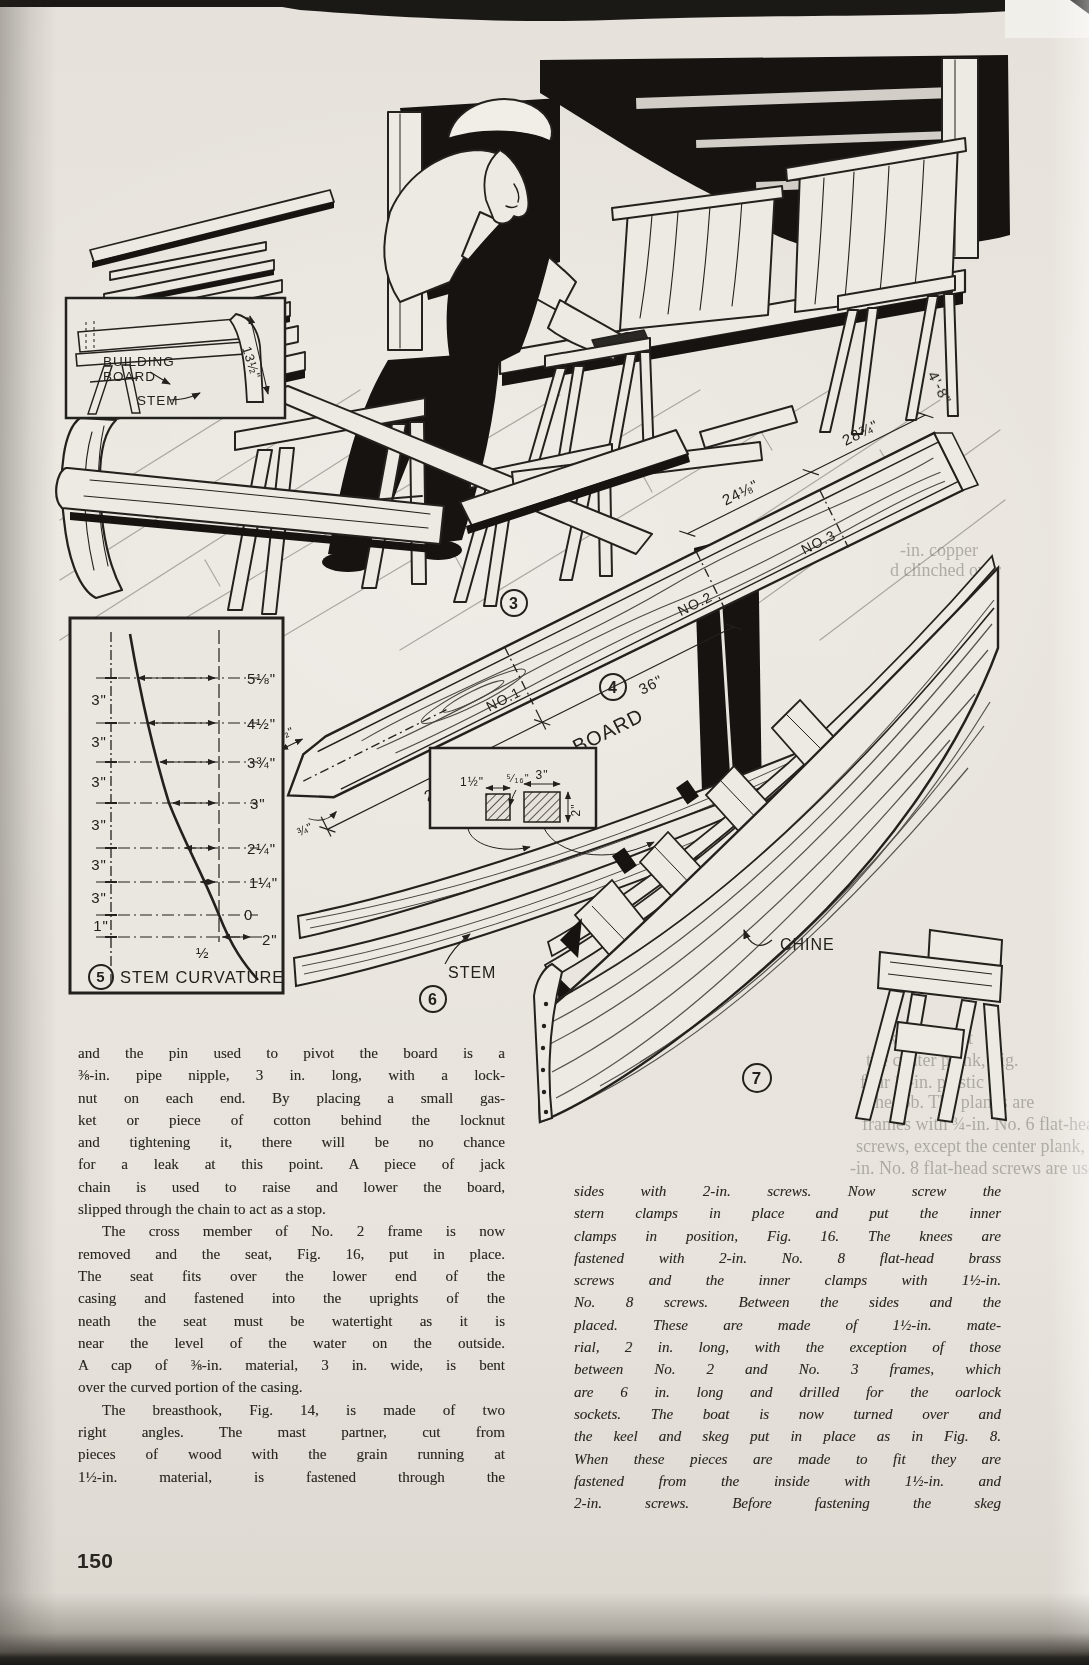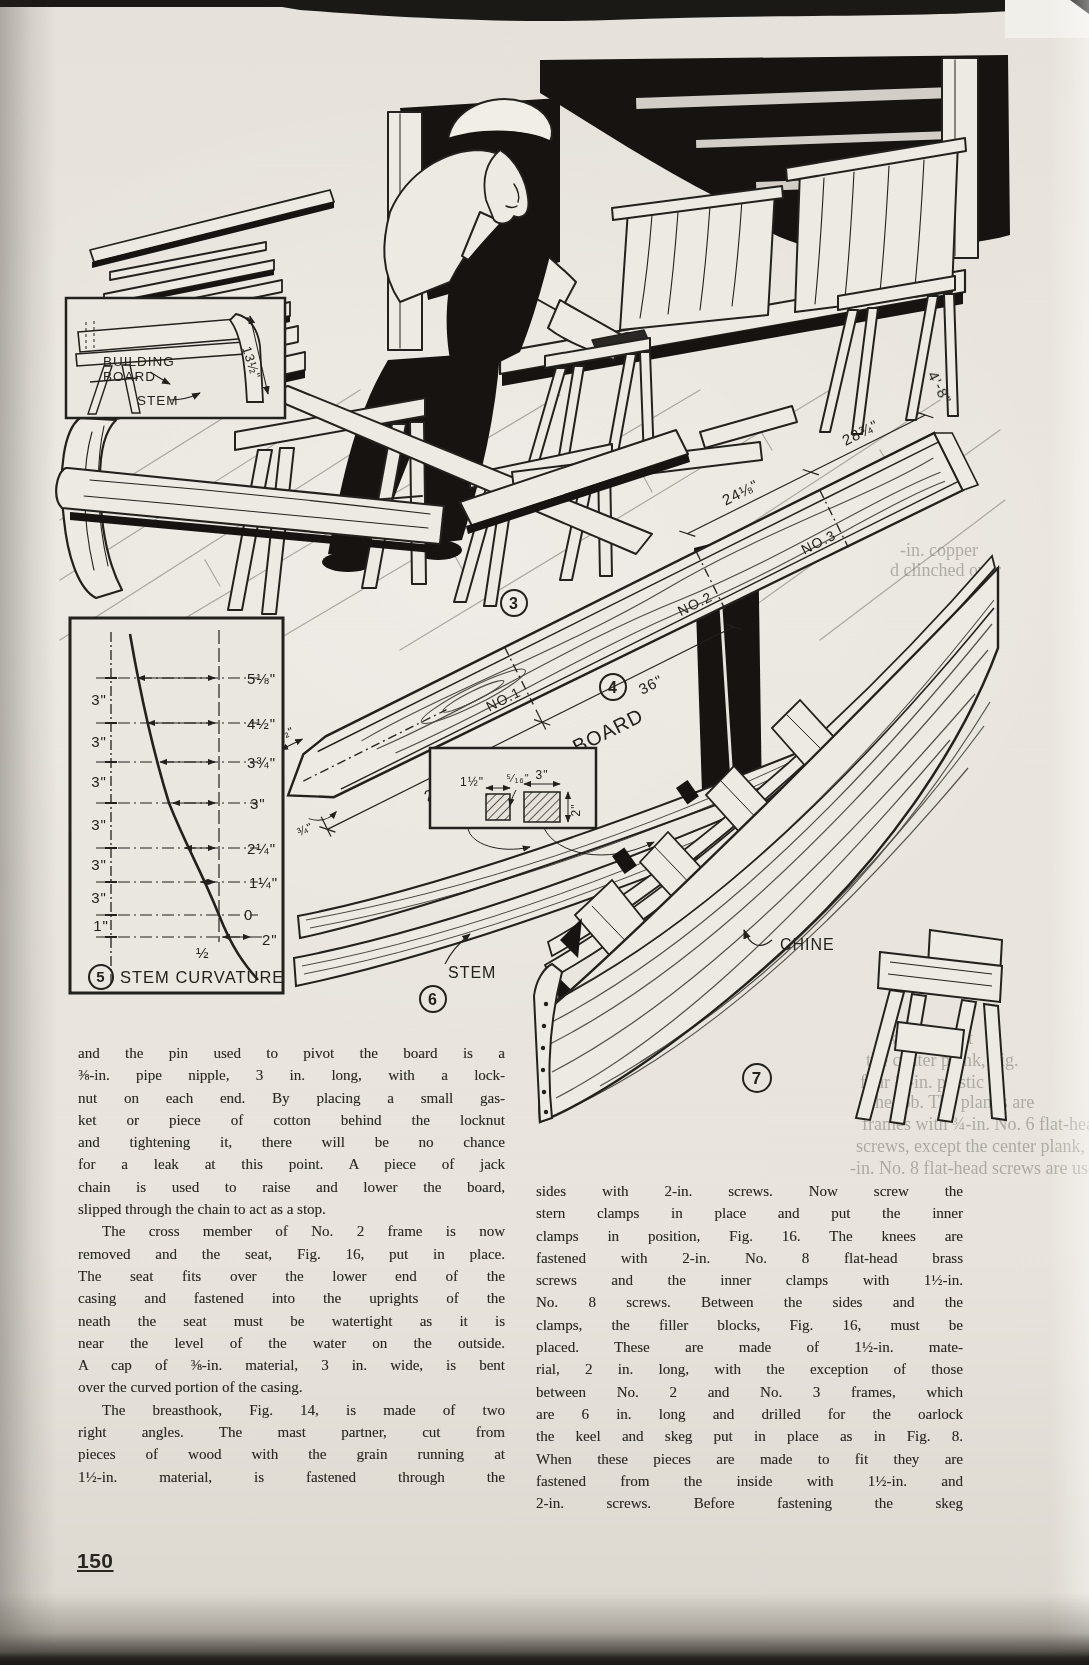--- a/index.html
+++ b/index.html
@@ -14,21 +14,21 @@
     background:linear-gradient(270deg, rgba(255,255,255,.45), rgba(255,255,255,0));}
   .edge-bottom{position:absolute;left:0;bottom:0;width:100%;height:72px;pointer-events:none;
     background:linear-gradient(180deg, rgba(60,55,48,0) 0%, rgba(90,85,76,.35) 55%, #55504a 82%, #262420 90%, #1b1916 100%);}
   .art{position:absolute;left:0;top:0;}
   .col{position:absolute;width:427px;color:#2a2723;font-size:15px;line-height:22.3px;
     text-shadow:.3px .3px 0 rgba(42,39,35,.30);}
   .jline{text-align:justify;text-align-last:justify;white-space:normal;}
   .jline.last{text-align-last:left;}
   .jline.indent{text-indent:24px;}
   .pageno{position:absolute;left:77px;top:1549px;font-family:"Liberation Sans",sans-serif;
-    font-weight:700;font-size:21px;color:#2a2723;letter-spacing:.5px;text-decoration:underline;}
+    font-weight:700;font-size:21px;color:#2a2723;letter-spacing:.5px;}
   text{fill:#23211d;}
   .hand{font-family:"Liberation Sans",sans-serif;letter-spacing:1px;}
   .ink{stroke:#23211d;fill:none;}
   .wood{fill:#edeae3;stroke:#23211d;}
   .dark{fill:#161310;stroke:none;}
 </style>
 </head>
 <body>
 
 <div class="page">
@@ -452,32 +452,32 @@
       <div class="jline">casing and fastened into the uprights of the</div>
       <div class="jline">neath the seat must be watertight as it is</div>
       <div class="jline">near the level of the water on the outside.</div>
       <div class="jline">A cap of ⅜-in. material, 3 in. wide, is bent</div>
       <div class="jline last">over the curved portion of the casing.</div>
       <div class="jline indent">The breasthook, Fig. 14, is made of two</div>
       <div class="jline">right angles. The mast partner, cut from</div>
       <div class="jline">pieces of wood with the grain running at</div>
       <div class="jline">1½-in. material, is fastened through the</div>
     </div>
-<div class="col" style="left:536px;top:1180px;">
+<div class="col" style="left:574px;top:1180px;font-style:italic;">
       <div class="jline">sides with 2-in. screws. Now screw the</div>
       <div class="jline">stern clamps in place and put the inner</div>
       <div class="jline">clamps in position, Fig. 16. The knees are</div>
       <div class="jline">fastened with 2-in. No. 8 flat-head brass</div>
       <div class="jline">screws and the inner clamps with 1½-in.</div>
       <div class="jline">No. 8 screws. Between the sides and the</div>
-      <div class="jline">clamps, the filler blocks, Fig. 16, must be</div>
       <div class="jline">placed. These are made of 1½-in. mate-</div>
       <div class="jline">rial, 2 in. long, with the exception of those</div>
       <div class="jline">between No. 2 and No. 3 frames, which</div>
       <div class="jline">are 6 in. long and drilled for the oarlock</div>
+      <div class="jline">sockets. The boat is now turned over and</div>
       <div class="jline">the keel and skeg put in place as in Fig. 8.</div>
       <div class="jline">When these pieces are made to fit they are</div>
       <div class="jline">fastened from the inside with 1½-in. and</div>
       <div class="jline">2-in. screws. Before fastening the skeg</div>
     </div>
 
 <div class="pageno">150</div>
 
 <div class="edge-left"></div>
 <div class="edge-right"></div>

